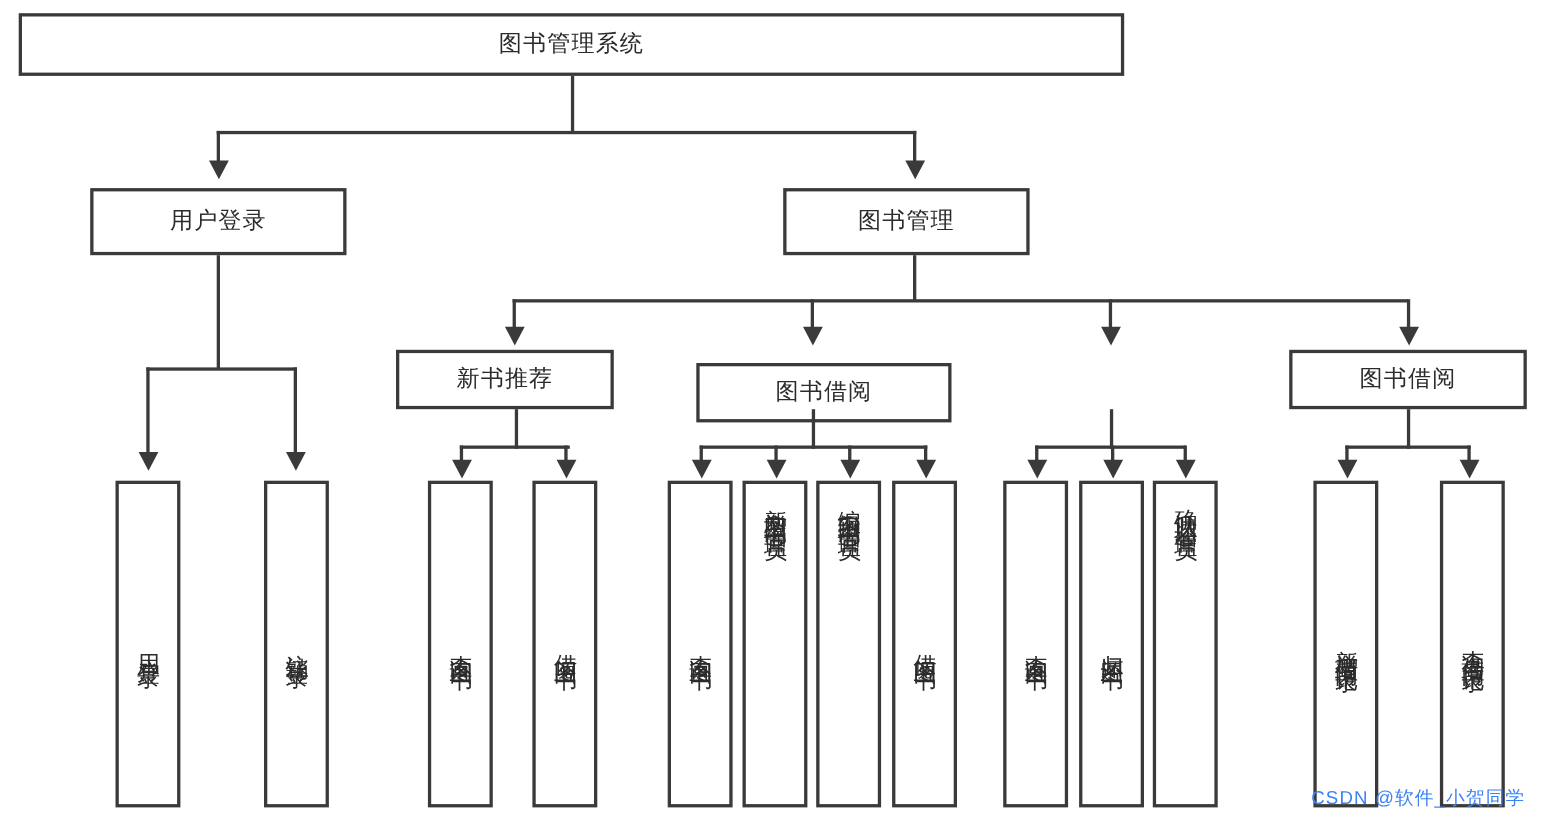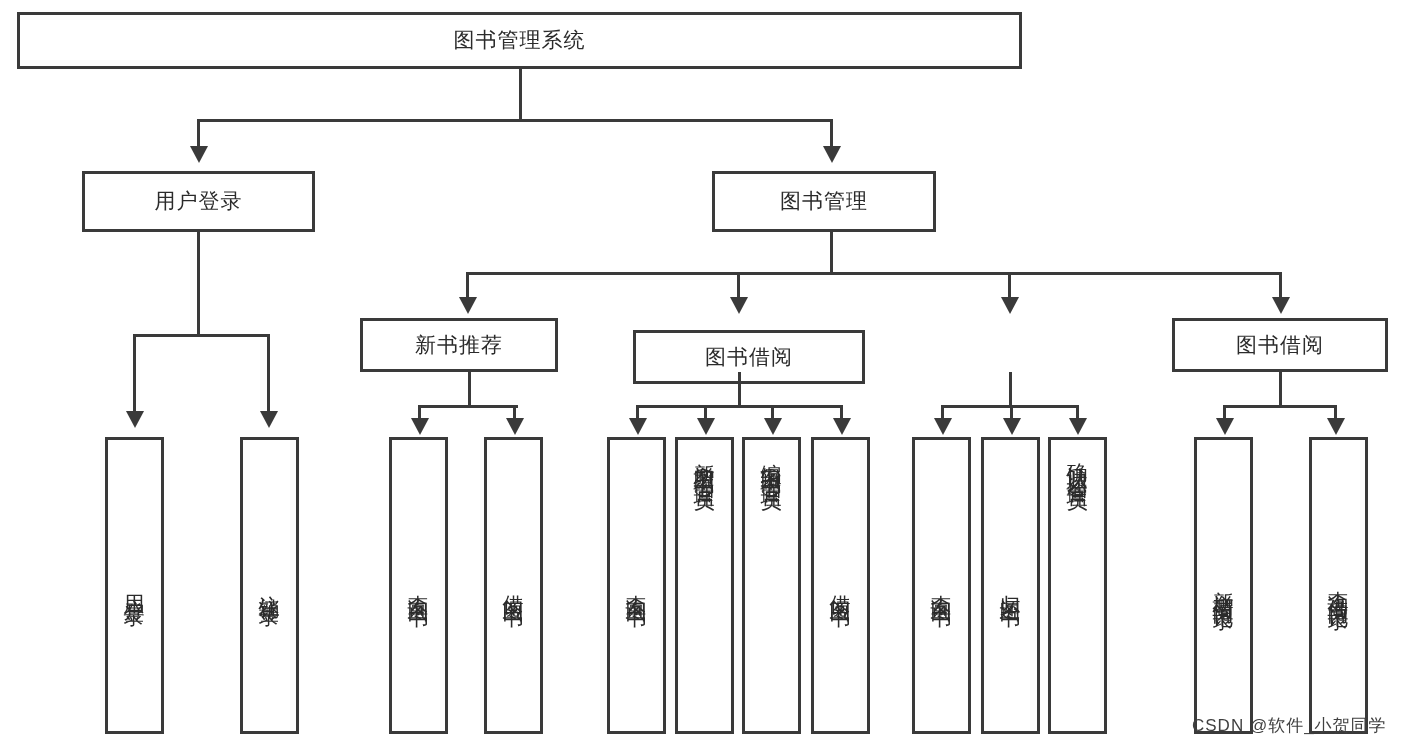--- a/index.html
+++ b/index.html
@@ -9,21 +9,21 @@
   .node.root{border-width:3px;}
   .node .lbl{font-size:21px;line-height:1.15;letter-spacing:1px;white-space:nowrap;}
   .node.vert{border-width:3px;}
   .node.vert .lbl{writing-mode:vertical-rl;text-orientation:upright;font-size:21px;letter-spacing:4px;line-height:1.1;white-space:nowrap;}
   .node.vert{align-items:flex-start;justify-content:center;padding-top:6px;}
   .node.vert.mid{align-items:center;padding-top:0;}
   .edge{position:absolute;background:#3a3a3a;}
   .edge.v{width:3px;}
   .edge.h{height:3px;}
   .arrow{position:absolute;width:0;height:0;border-left:9px solid transparent;border-right:9px solid transparent;border-top:17px solid #3a3a3a;}
-  #watermark{position:absolute;color:#404040;font-size:17px;letter-spacing:1px;white-space:nowrap;user-select:none;}
+  #watermark{position:absolute;color:#3b82f6;font-size:17px;letter-spacing:1px;white-space:nowrap;user-select:none;}
 </style>
 </head>
 <body>
 
 <div id="canvas">
 
   <div class="node root" style="left:17px;top:12px;width:1005px;height:57px;">
     <span class="lbl">图书管理系统</span>
   </div>
 

